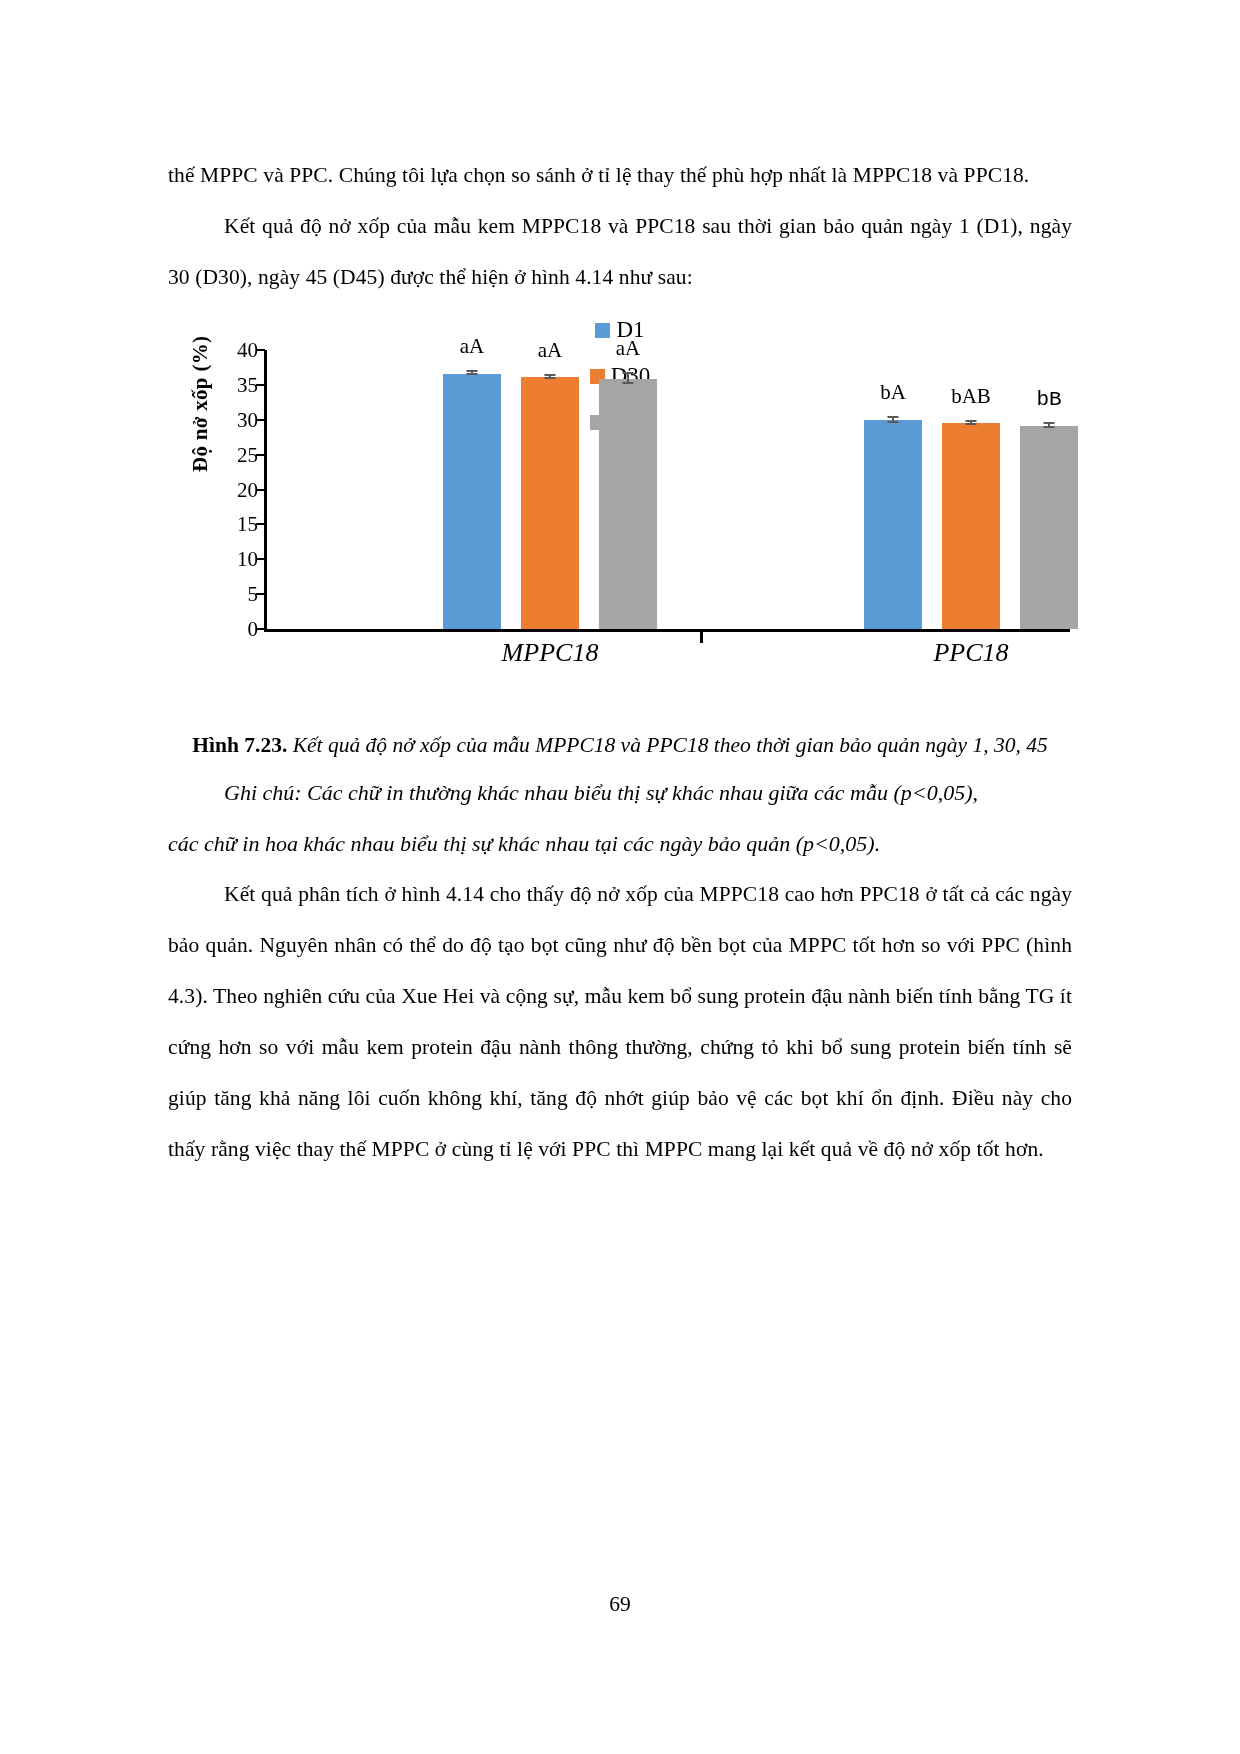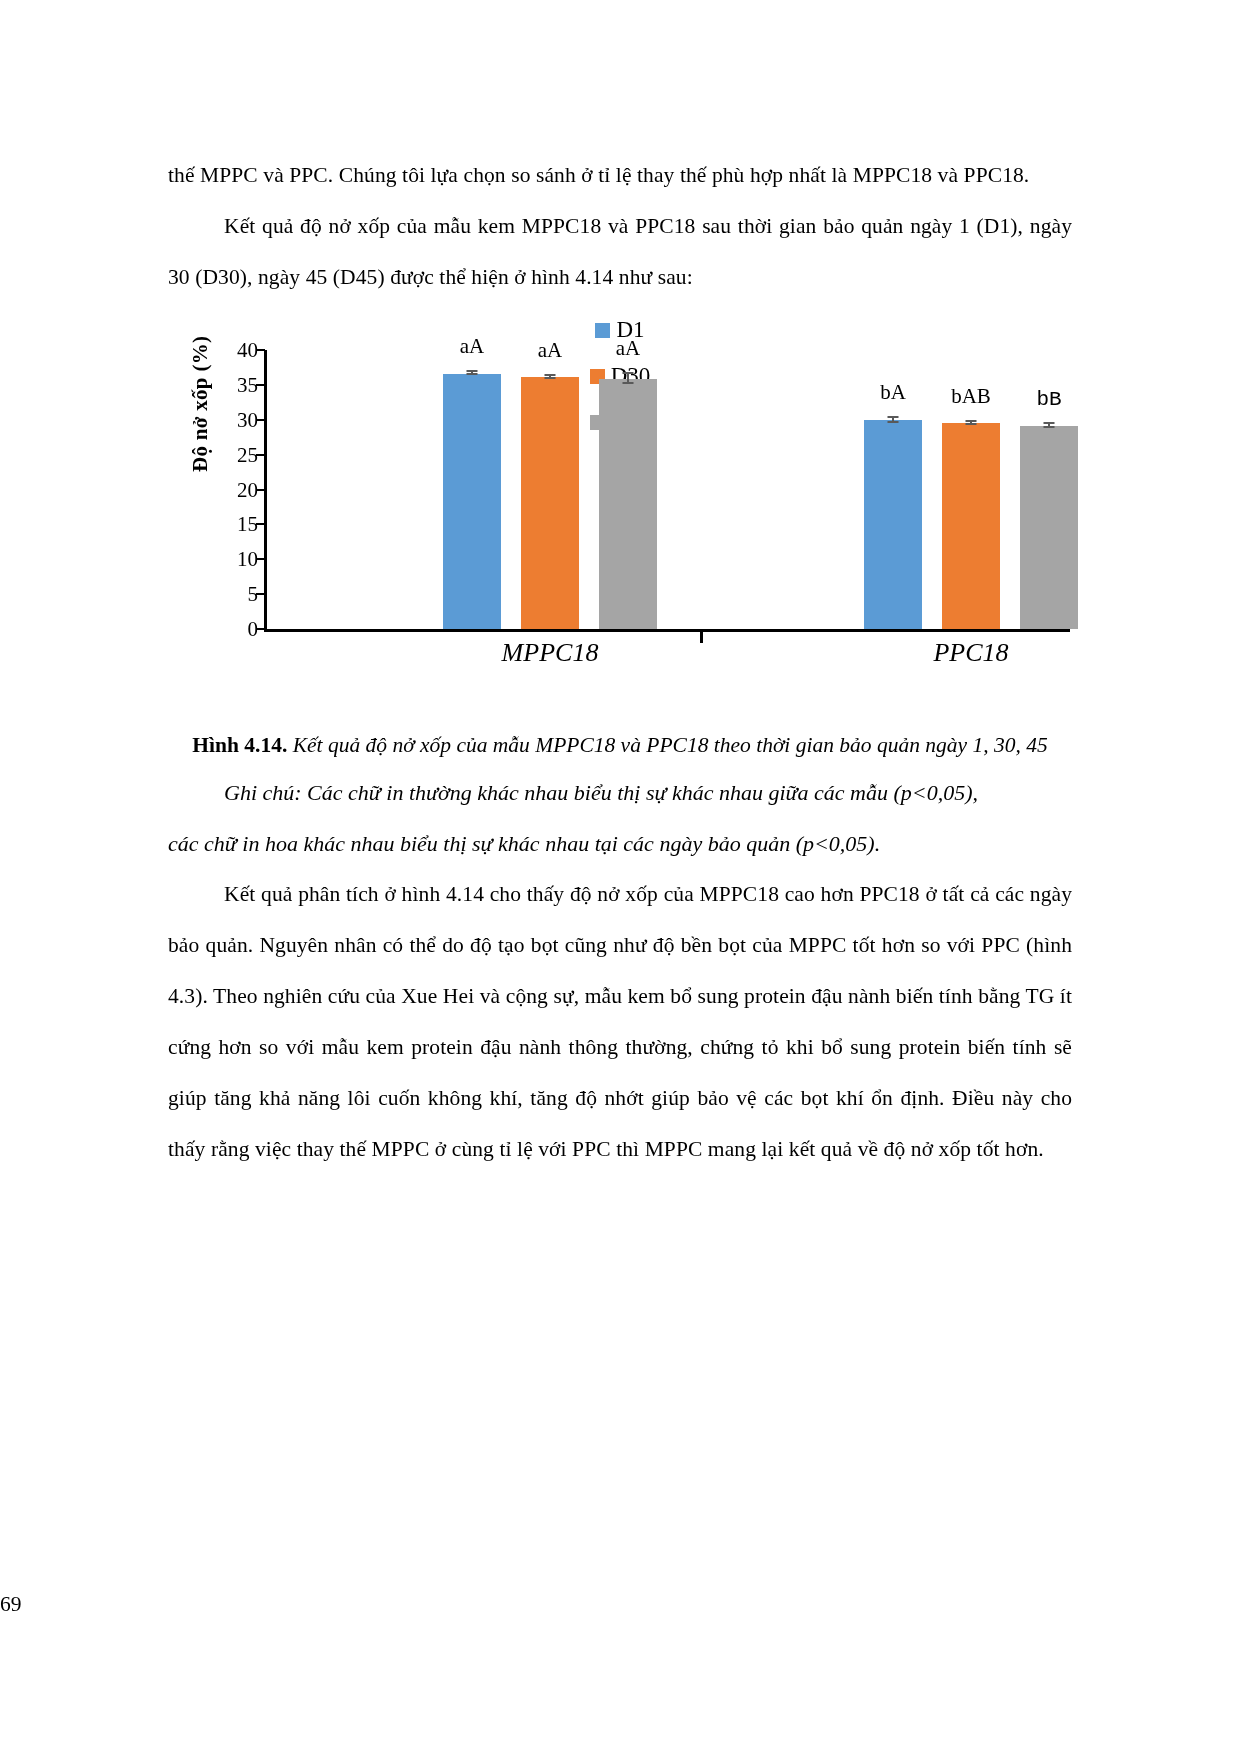--- a/index.html
+++ b/index.html
@@ -161,21 +161,21 @@
     font-size:22px;
     line-height:51px;
     font-style:italic;
     text-align:justify;
     margin:0;
   }
   .note .ind{text-indent:56px;display:block;}
   .pagenum{
     position:absolute;
     left:0; top:1592px; width:1240px;
-    text-align:left;
+    text-align:center;
     font-size:21.5px;
   }
 </style>
 </head>
 <body>
 
 <div class="page">
 
   <div style="height:150px"></div>
 
@@ -278,21 +278,21 @@
 
       <div class="xlabels" id="xlabels">
           <div class="xlabel" style="left: 283px;">MPPC18</div>
           <div class="xlabel" style="left: 704px;">PPC18</div>
         </div>
 
     </div>
   </div>
 
   <p class="caption">
-    <b>Hình 4.14.</b>
+    <b>Hình 7.23.</b>
     <i>Kết quả độ nở xốp của mẫu MPPC18 và PPC18 theo thời gian bảo quản ngày 1, 30, 45</i>
   </p>
 
   <p class="note">
     <span class="ind">Ghi chú: Các chữ in thường khác nhau biểu thị sự khác nhau giữa các mẫu (p&lt;0,05),</span>
     <span>các chữ in hoa khác nhau biểu thị sự khác nhau tại các ngày bảo quản (p&lt;0,05).</span>
   </p>
 
   <p class="body indent">Kết quả phân tích ở hình 4.14 cho thấy độ nở xốp của MPPC18 cao hơn PPC18 ở tất cả các ngày bảo quản. Nguyên nhân có thể do độ tạo bọt cũng như độ bền bọt của MPPC tốt hơn so với PPC (hình 4.3). Theo nghiên cứu của Xue Hei và cộng sự, mẫu kem bổ sung protein đậu nành biến tính bằng TG ít cứng hơn so với mẫu kem protein đậu nành thông thường, chứng tỏ khi bổ sung protein biến tính sẽ giúp tăng khả năng lôi cuốn không khí, tăng độ nhớt giúp bảo vệ các bọt khí ổn định. Điều này cho thấy rằng việc thay thế MPPC ở cùng tỉ lệ với PPC thì MPPC mang lại kết quả về độ nở xốp tốt hơn.</p>
 

